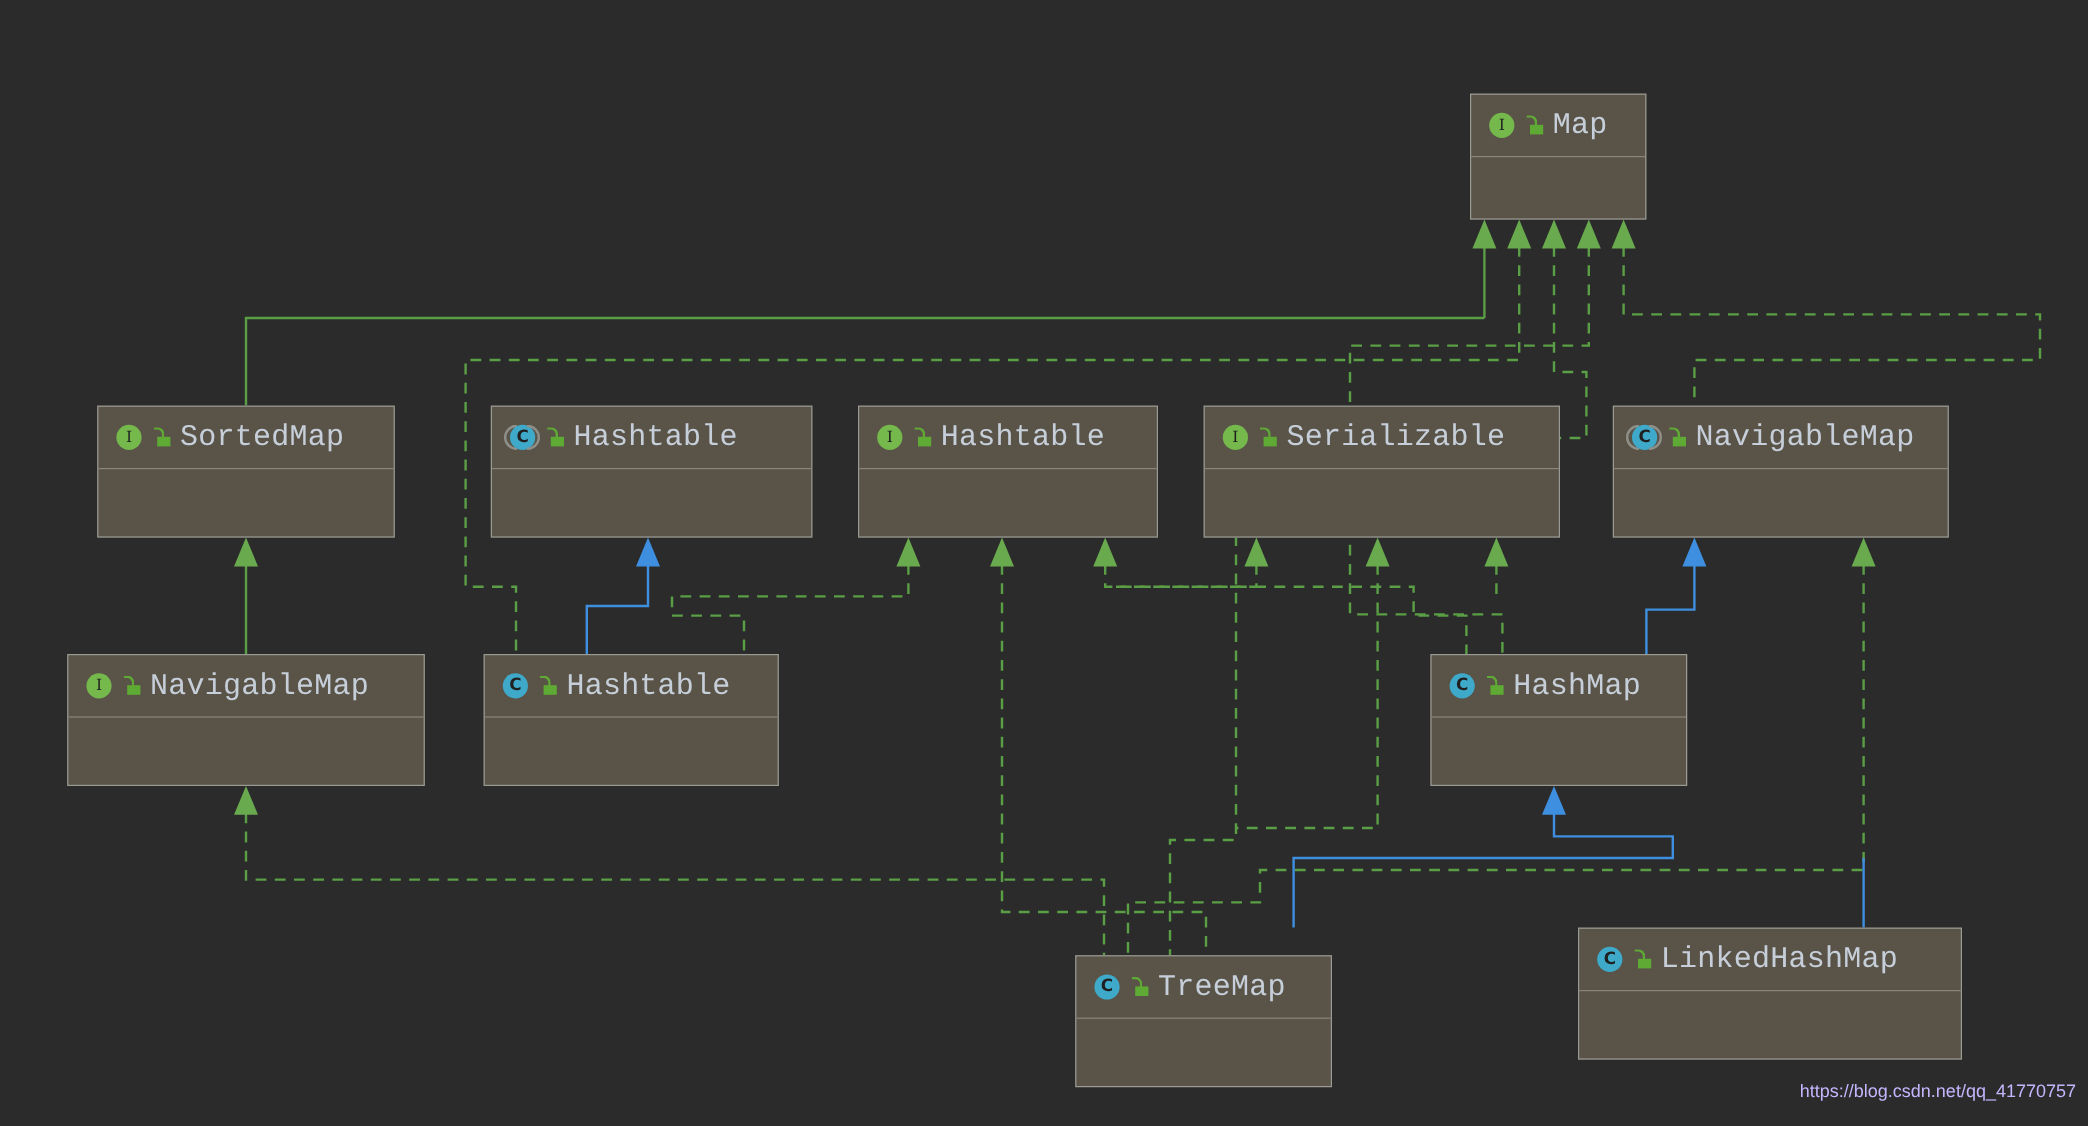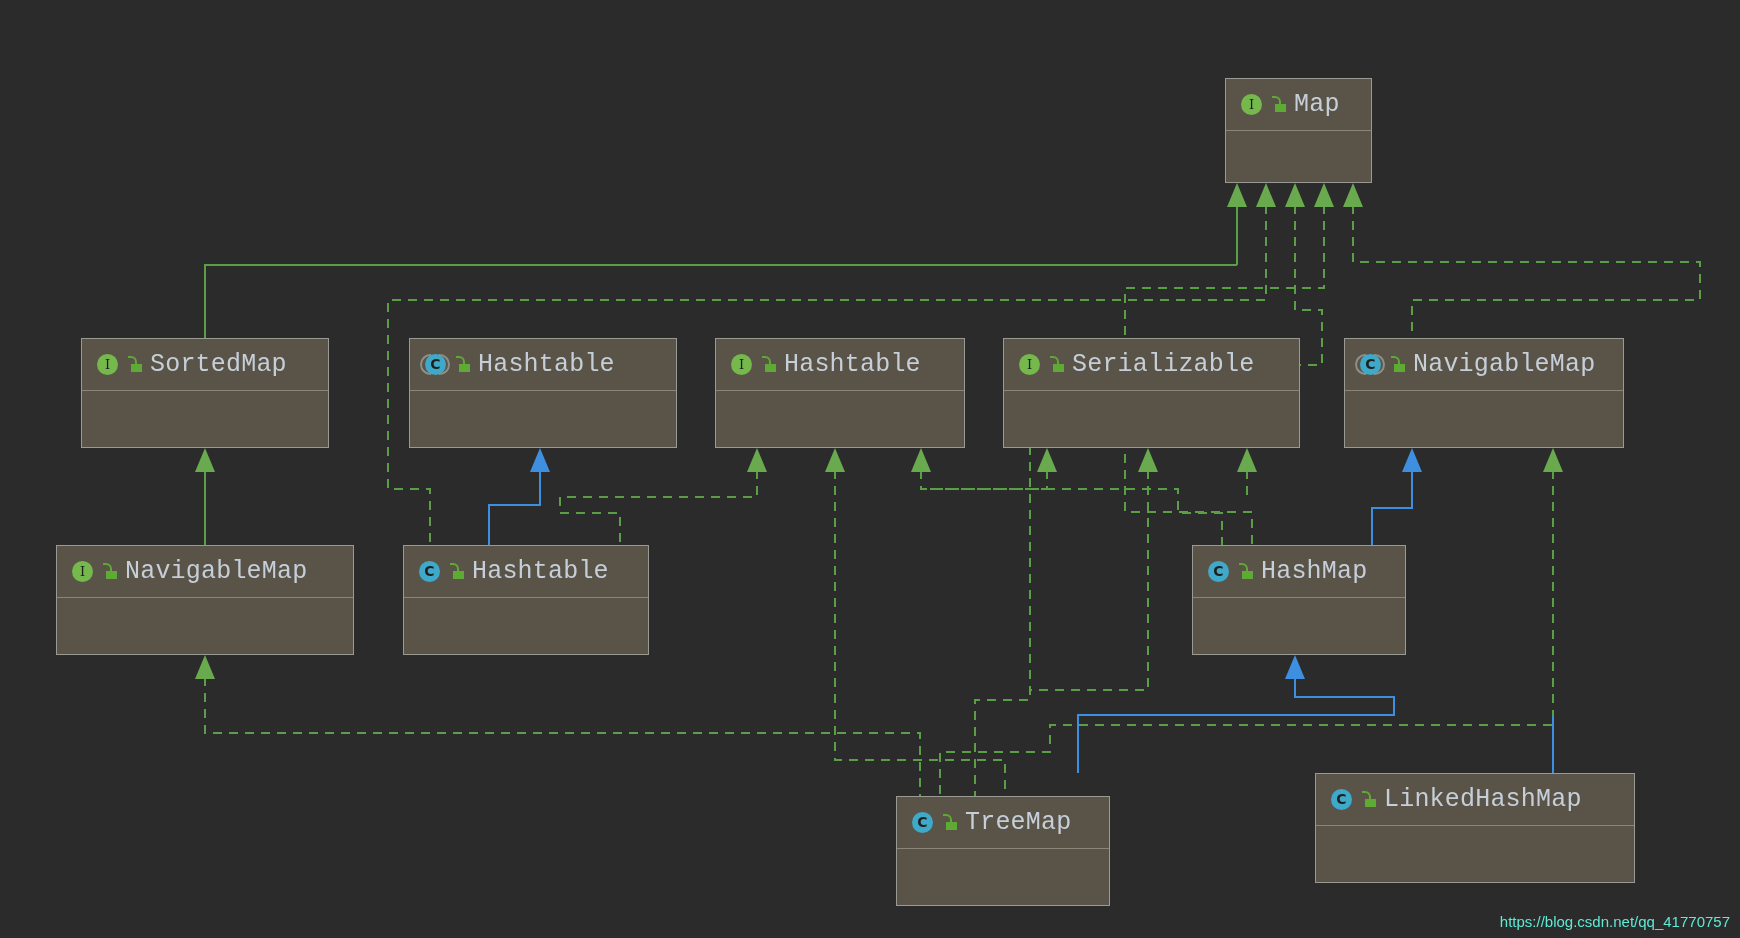--- a/index.html
+++ b/index.html
@@ -119,22 +119,22 @@
   .node-title {
     color: #c6cfd9;
     font-size: 25px;
     letter-spacing: 0.2px;
     white-space: nowrap;
     font-family: Liberation Mono, monospace;
   }
   #watermark {
     position: absolute;
     right: 10px;
-    bottom: 8px;
-    color: #5eead4;
+    bottom: 20px;
+    color: #c4b5fd;
     font-size: 15px;
     font-family: "Liberation Sans", sans-serif;
   }
 </style>
 </head>
 <body>
 
 <div id="stage">
 
   <svg id="edges" viewBox="0 0 1740 938" width="1740" height="938" xmlns="http://www.w3.org/2000/svg">

